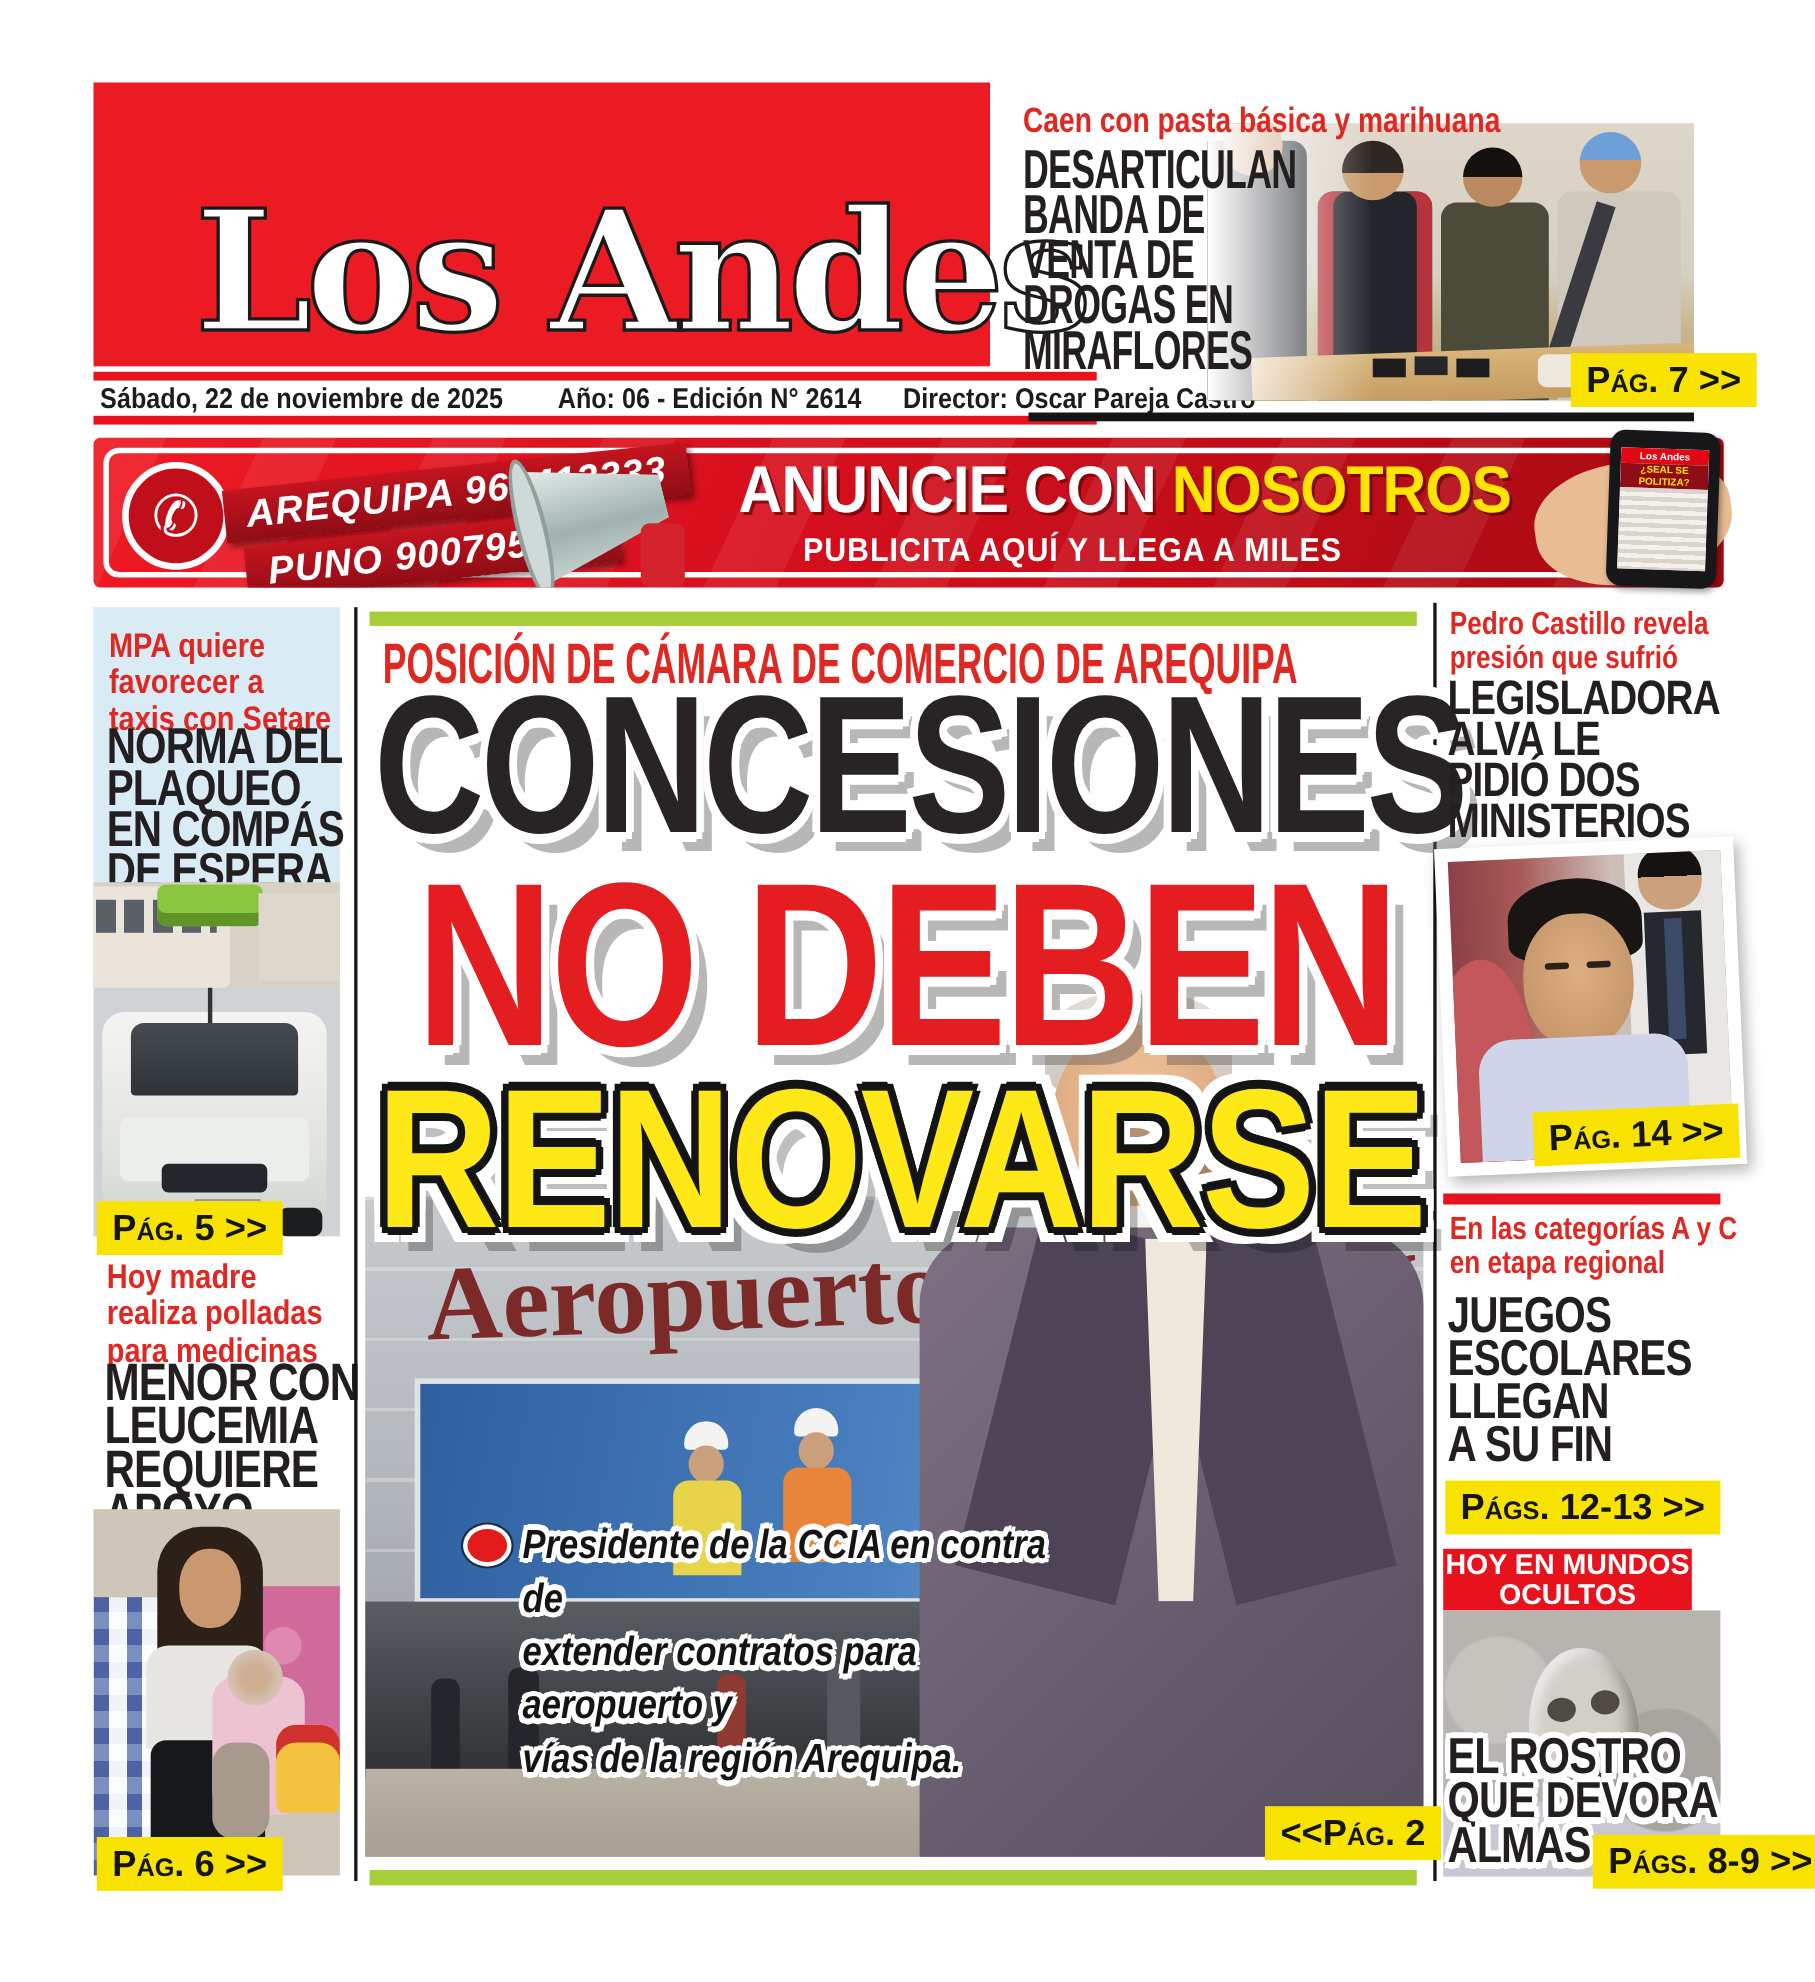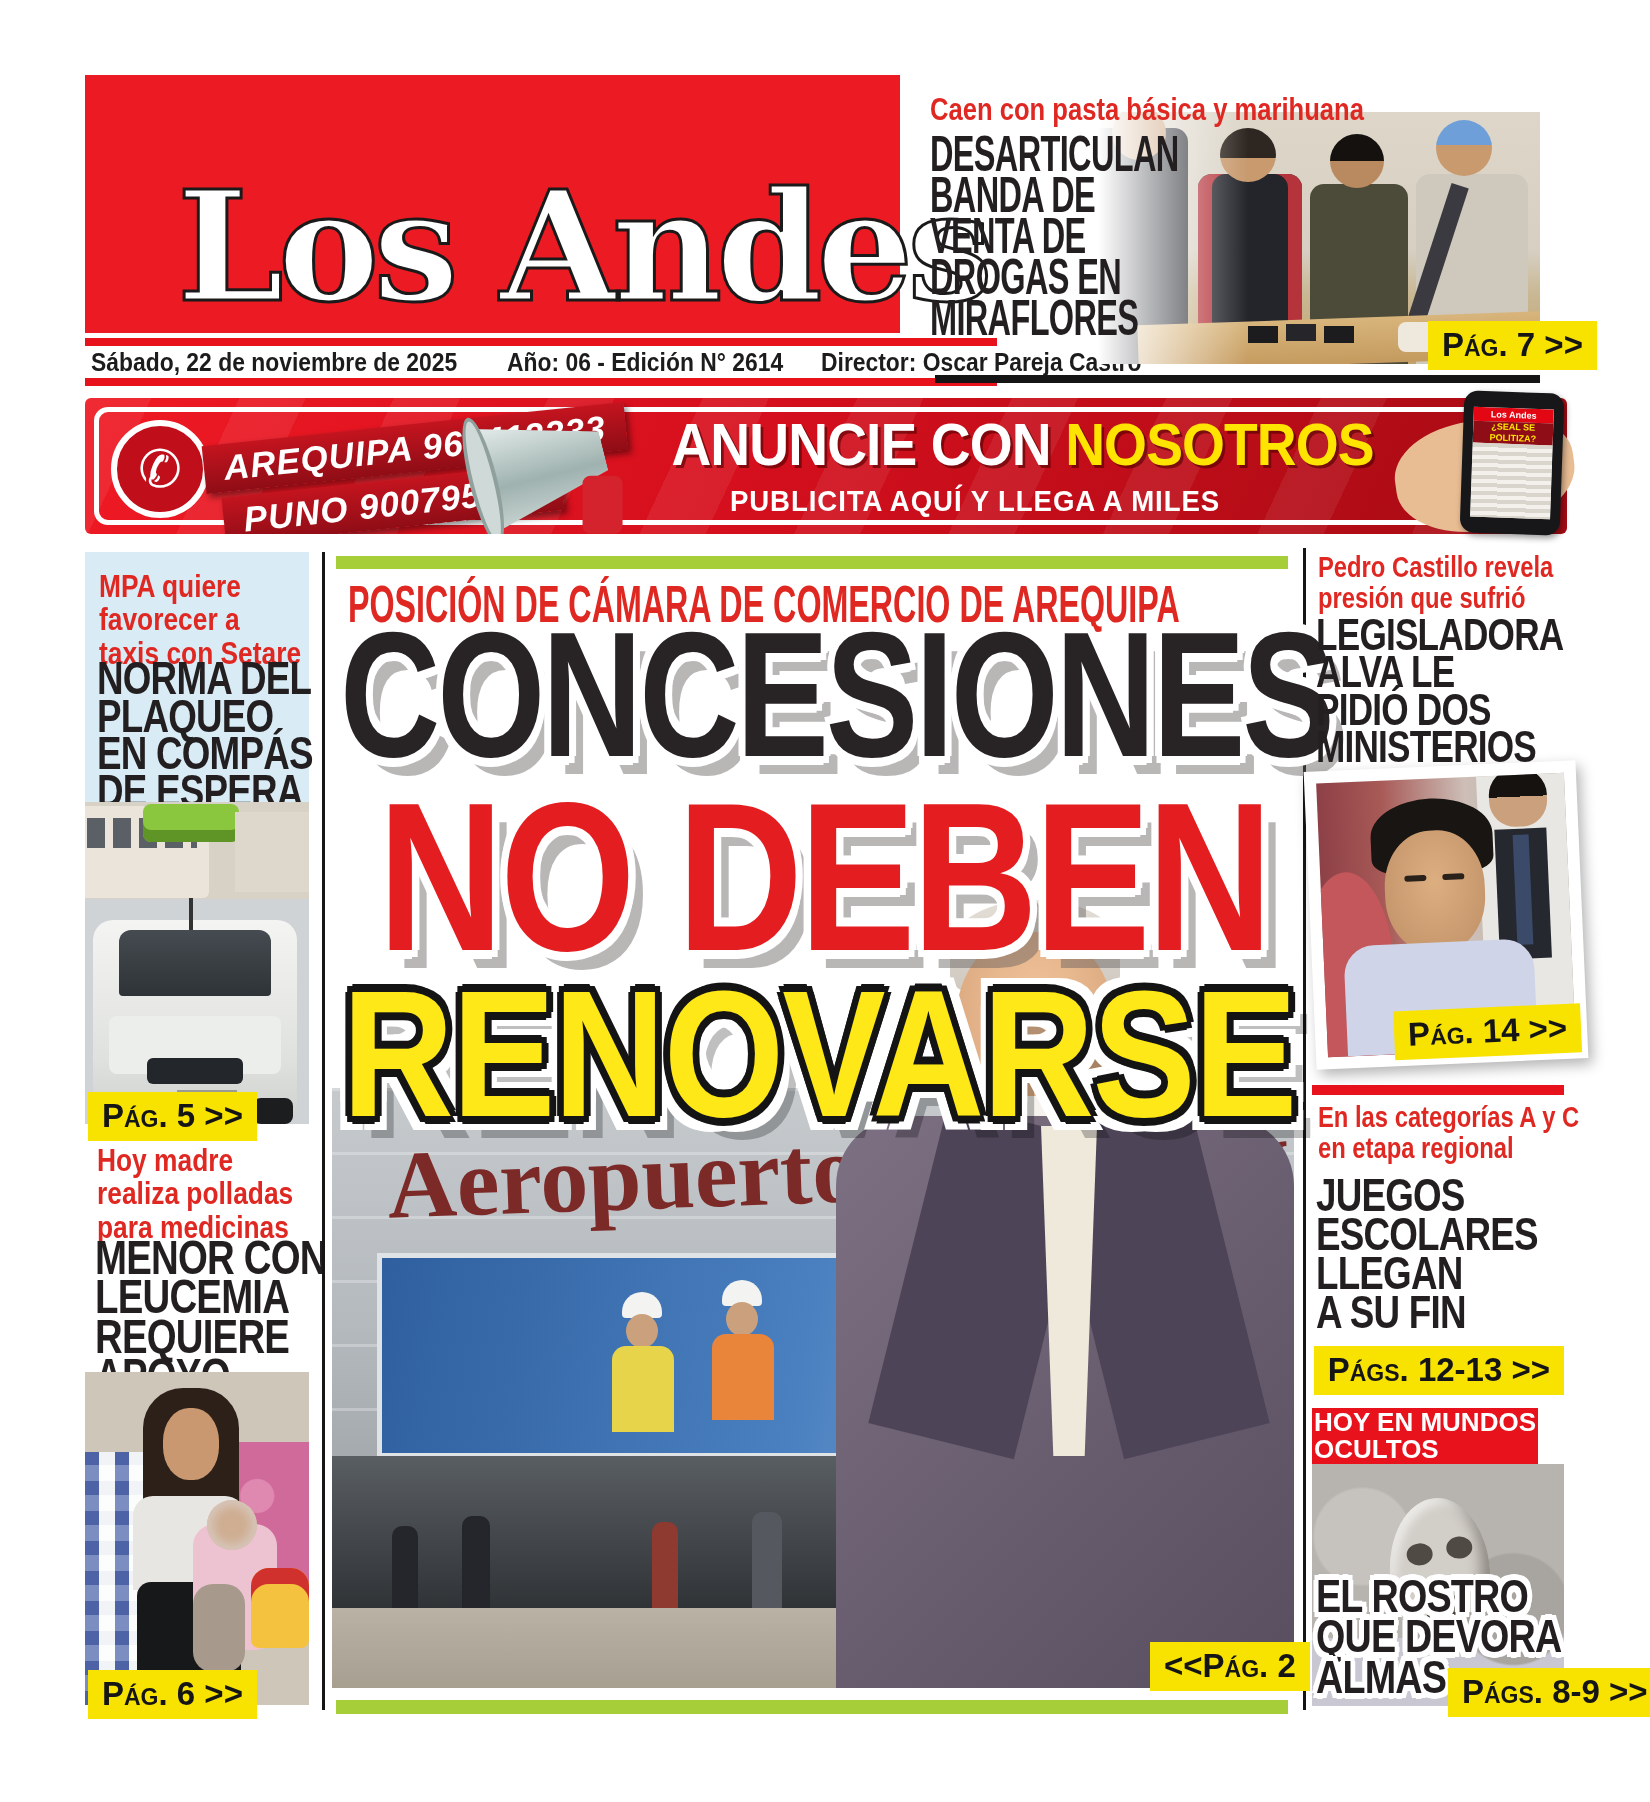--- a/index.html
+++ b/index.html
@@ -129,21 +129,21 @@
   .rc-h1{left:1316px;top:616px;font-size:44px;line-height:.85;transform:scaleX(.8);transform-origin:left top;}
   .frame{left:1310px;top:766px;width:272px;height:298px;background:#fff;padding:12px;box-sizing:border-box;
          transform:rotate(-2.5deg);box-shadow:4px 6px 14px rgba(0,0,0,.3);z-index:2;}
   .castillo{position:relative;width:100%;height:100%;overflow:hidden;
          background:linear-gradient(90deg,#8d4046 0%,#a85a57 26%,#cdbfb8 60%,#b3aea7 100%);}
   .rc-rule{left:1312px;top:1085px;width:252px;height:10px;background:#e8121c;}
   .rc-k2{left:1318px;top:1102px;font-size:29px;transform:scaleX(.82);transform-origin:left top;}
   .rc-h2{left:1316px;top:1176px;font-size:46px;line-height:.85;transform:scaleX(.8);transform-origin:left top;}
   .redbox{left:1312px;top:1408px;width:226px;height:56px;background:#e8121c;color:#fff;font-weight:bold;
           font-size:26px;line-height:1.05;display:flex;align-items:center;justify-content:center;
-          white-space:pre-line;}
+          text-align:center;white-space:pre-line;}
   .rock{left:1312px;top:1464px;width:252px;height:242px;
         background:radial-gradient(circle at 20% 30%,#c6c3be 0 18%,rgba(0,0,0,0) 19%),
                    radial-gradient(circle at 80% 60%,#a8a5a0 0 22%,rgba(0,0,0,0) 23%),
                    linear-gradient(180deg,#b7b4af 0 72%,#c9c8d2 72% 100%);}
   .rock-face{position:absolute;left:78px;top:34px;width:100px;height:150px;border-radius:50%;
         background:#d2cec8;box-shadow:inset -8px -10px 14px rgba(70,65,58,.5),inset 6px 6px 10px rgba(255,255,255,.6);transform:rotate(-4deg);}
   .rock-eye{position:absolute;width:26px;height:22px;border-radius:50%;background:#4f4a44;}
   .rock-mouth{position:absolute;left:34px;top:92px;width:34px;height:44px;border-radius:50%;background:#443f39;}
   .rc-h3{left:1316px;top:1576px;font-size:46px;line-height:.88;transform:scaleX(.82);transform-origin:left top;z-index:6;
         text-shadow:-5px -5px 0 #fff,5px -5px 0 #fff,-5px 5px 0 #fff,5px 5px 0 #fff,-6px 0 0 #fff,6px 0 0 #fff,0 -6px 0 #fff,0 6px 0 #fff;}
@@ -302,20 +302,26 @@
 
   <div class="abs man-hair"></div>
   <div class="abs man-face"></div>
   <div class="abs man-collar"></div>
   <div class="abs man-suit">
     <div class="lapel" style="left:70px;transform:rotate(14deg);"></div>
     <div class="lapel" style="left:246px;transform:rotate(-14deg);"></div>
     <div class="shirt-strip"></div>
   </div>
 
+  <div class="abs bullets" style="left:425px;top:1380px;width:660px;">
+    <div class="dot"></div>
+    <div class="btext" style="white-space: pre-line;">Presidente de la CCIA en contra de
+extender contratos para aeropuerto y
+vías de la región Arequipa.</div>
+  </div>
   <div class="tag" style="left:1150px;top:1642px;">&lt;&lt;Pág. 2</div>
   <div class="abs greenbar" style="left:336px;top:1700px;width:952px;height:14px;"></div>
 
   <div class="abs kicker rc-k1" style="white-space: pre-line;">Pedro Castillo revela
 presión que sufrió</div>
   <div class="abs slab rc-h1" style="white-space: pre-line;">LEGISLADORA
 ALVA LE
 PIDIÓ DOS
 MINISTERIOS</div>
 

